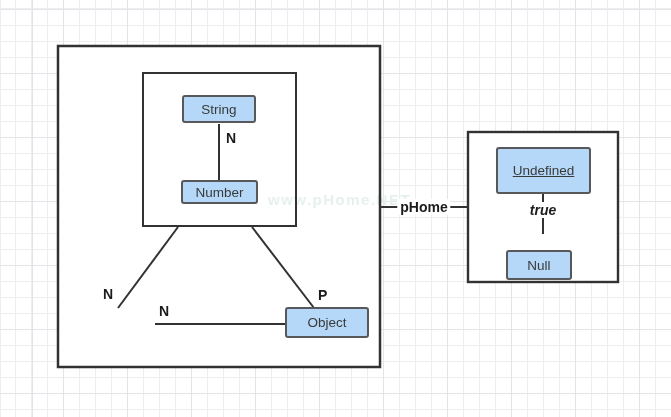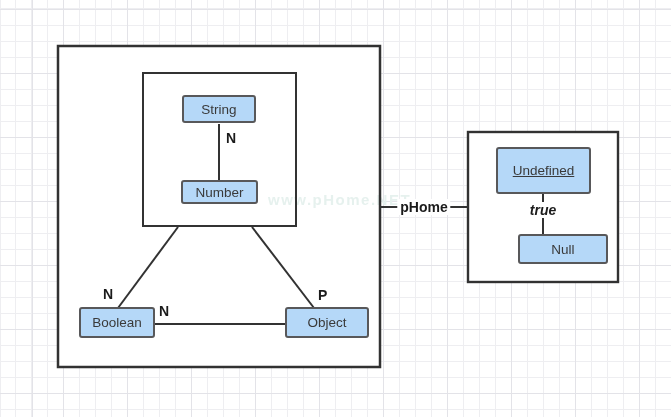--- a/index.html
+++ b/index.html
@@ -36,21 +36,21 @@
   .edge-label.on-line{
     transform:translate(-50%,-50%);
     background:#ffffff;
     padding:1px 3px;
   }
   #node-string   {left:182px; top:95px;  width:74px; height:28px;}
   #node-number   {left:181px; top:180px; width:77px; height:24px;}
   #node-boolean  {left:79px;  top:307px; width:76px; height:31px;}
   #node-object   {left:285px; top:307px; width:84px; height:31px;}
   #node-undefined{left:496px; top:147px; width:95px; height:47px;text-decoration:underline;}
-  #node-null     {left:506px; top:234px; width:90px; height:30px;margin-left:12px;}
+  #node-null     {left:506px; top:250px; width:66px; height:30px;}
   #label-n1{left:226px; top:131px;}
   #label-n2{left:103px; top:287px;}
   #label-n3{left:159px; top:304px;}
   #label-p {left:318px; top:288px;}
   #label-false{left:424px; top:207px;}
   #label-true {left:543px; top:210px;font-style:italic;}
 </style>
 </head>
 <body>
 
@@ -71,21 +71,20 @@
     <line x1="219" y1="124" x2="219" y2="180" stroke="#323232" stroke-width="2"></line>
     <line x1="178" y1="227" x2="118" y2="308" stroke="#323232" stroke-width="2"></line>
     <line x1="252" y1="227" x2="314" y2="308" stroke="#323232" stroke-width="2"></line>
     <line x1="155" y1="324" x2="285" y2="324" stroke="#323232" stroke-width="2"></line>
     <line x1="381" y1="207" x2="468" y2="207" stroke="#323232" stroke-width="2"></line>
     <line x1="543" y1="180" x2="543" y2="234" stroke="#323232" stroke-width="2"></line>
   </svg>
 
   <div class="node" id="node-string">String</div>
   <div class="node" id="node-number">Number</div>
-  <div class="node" id="node-boolean">Boolean</div>
   <div class="node" id="node-object">Object</div>
   <div class="node" id="node-undefined">Undefined</div>
   <div class="node" id="node-null">Null</div>
 
   <div class="edge-label" id="label-n1">N</div>
   <div class="edge-label" id="label-n2">N</div>
   <div class="edge-label" id="label-n3">N</div>
   <div class="edge-label" id="label-p">P</div>
   <div class="edge-label on-line" id="label-false">pHome</div>
   <div class="edge-label on-line" id="label-true">true</div>

